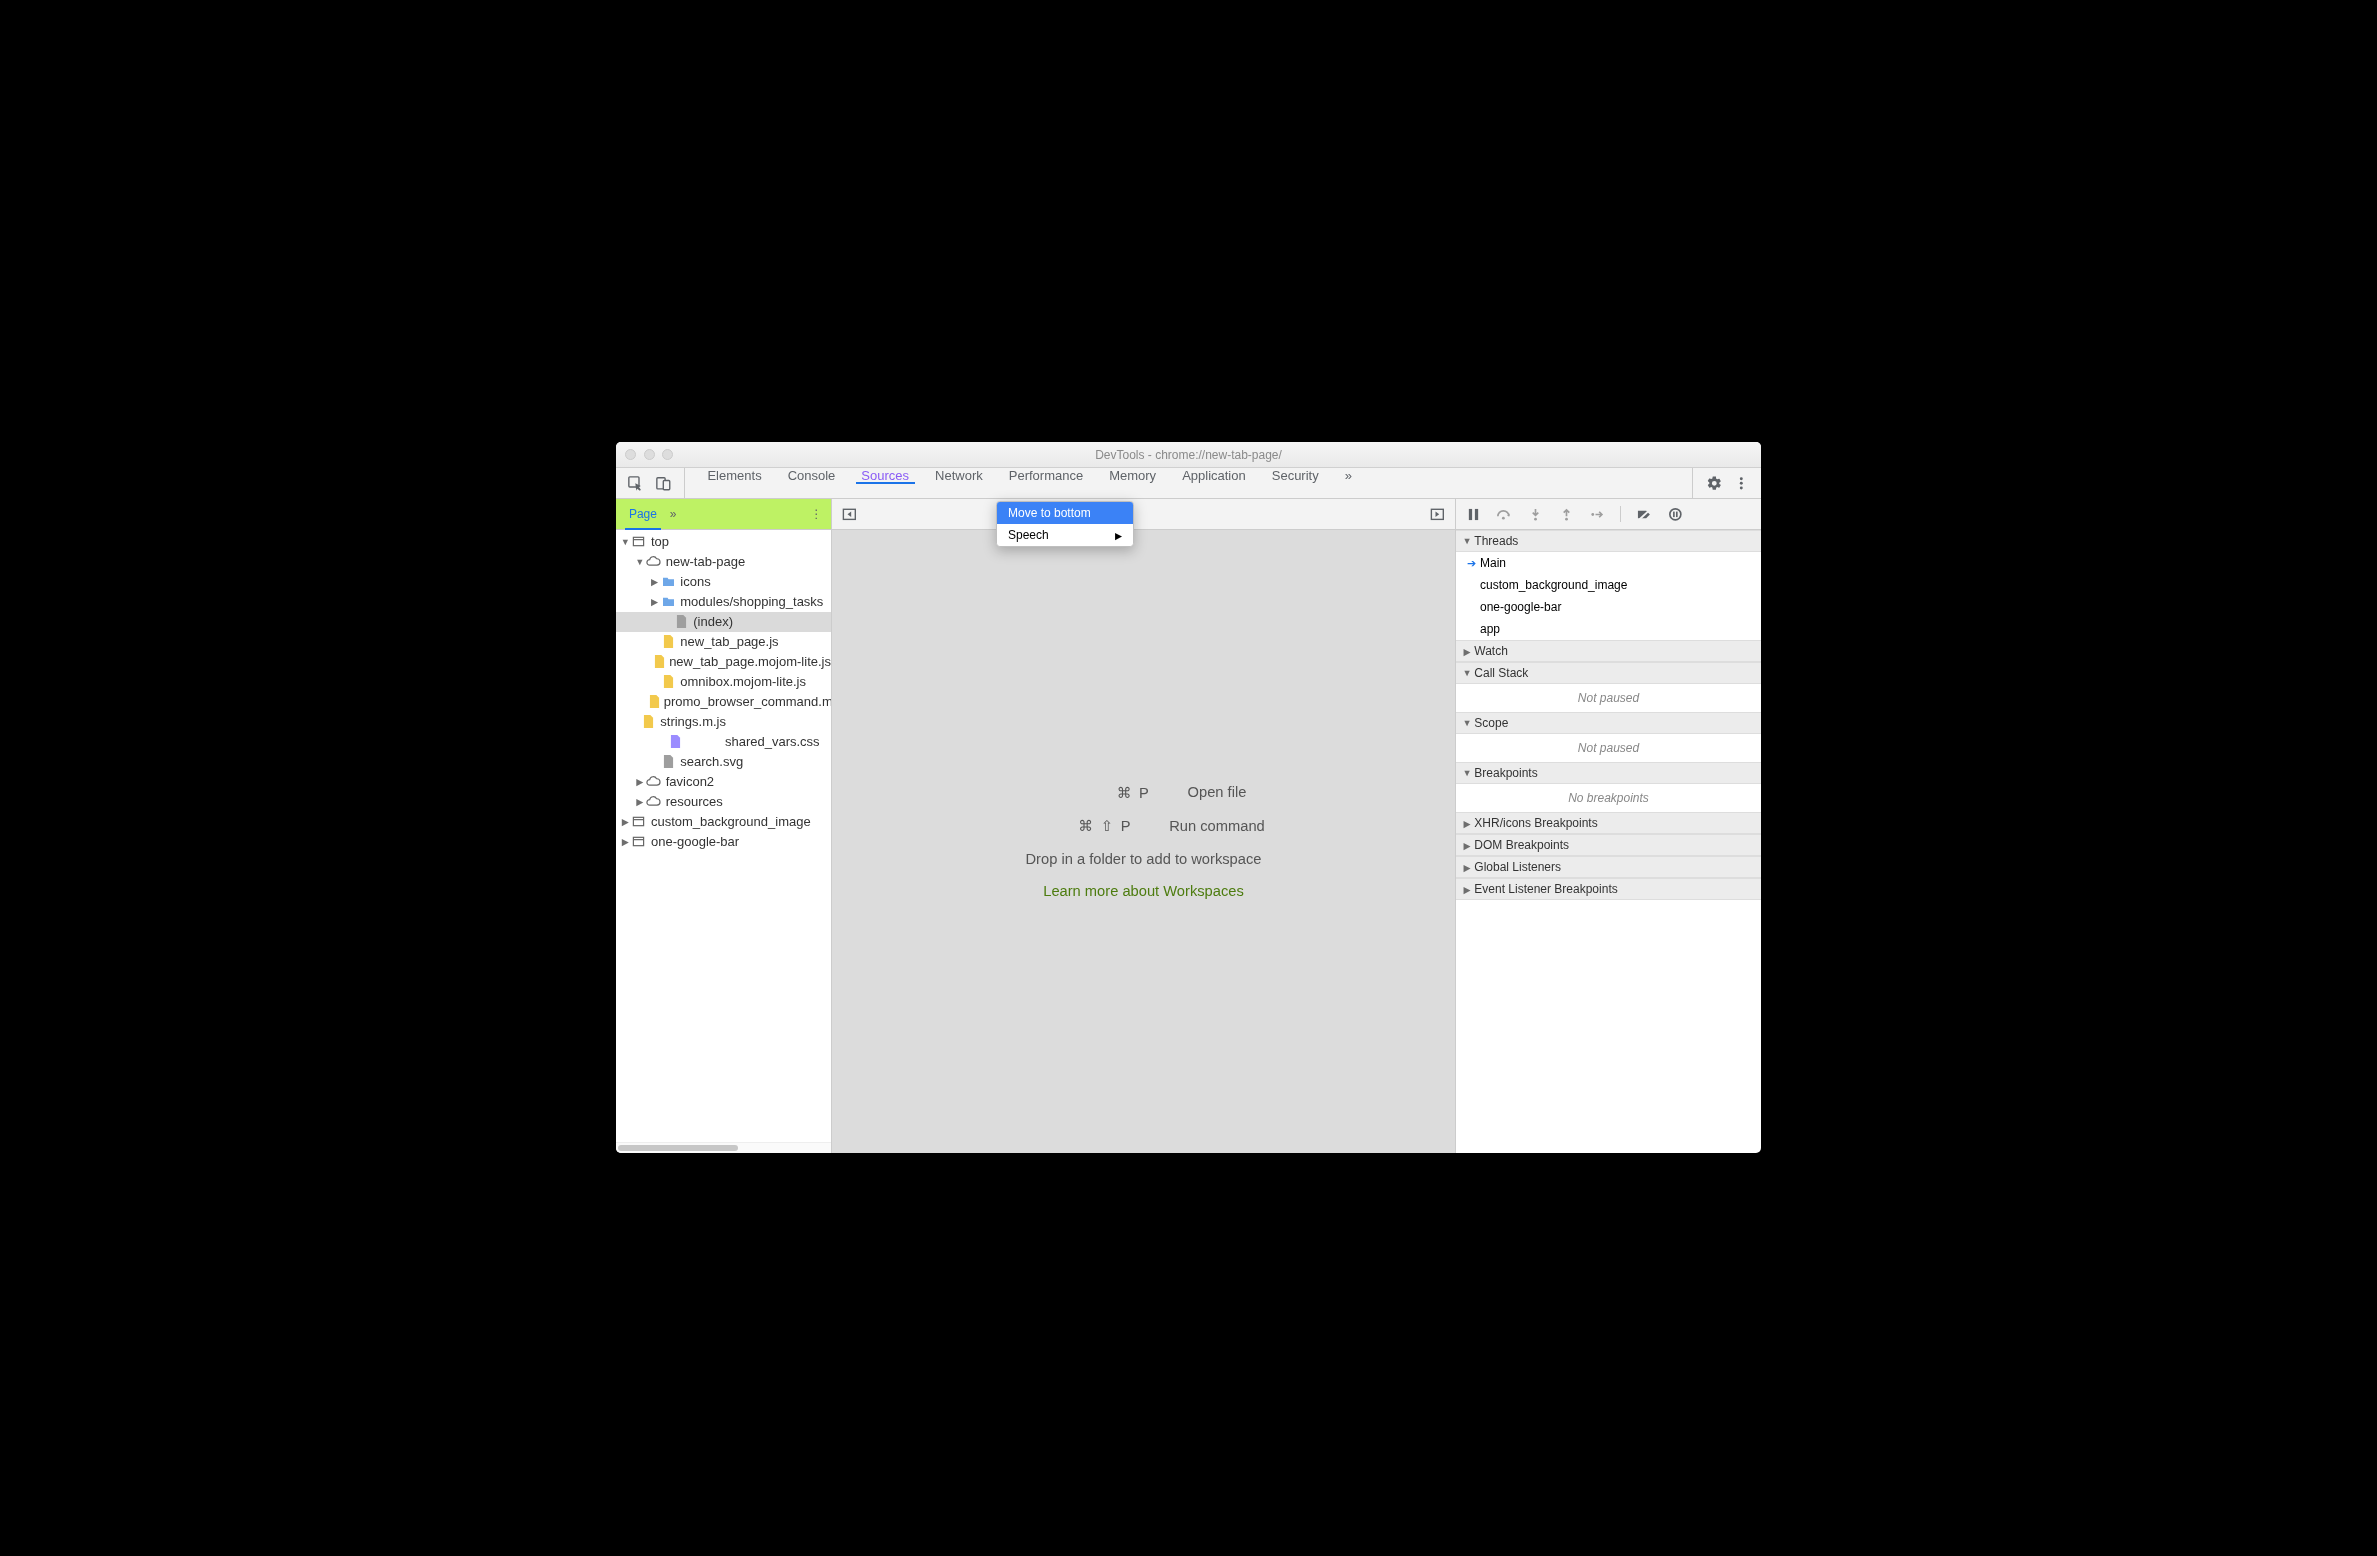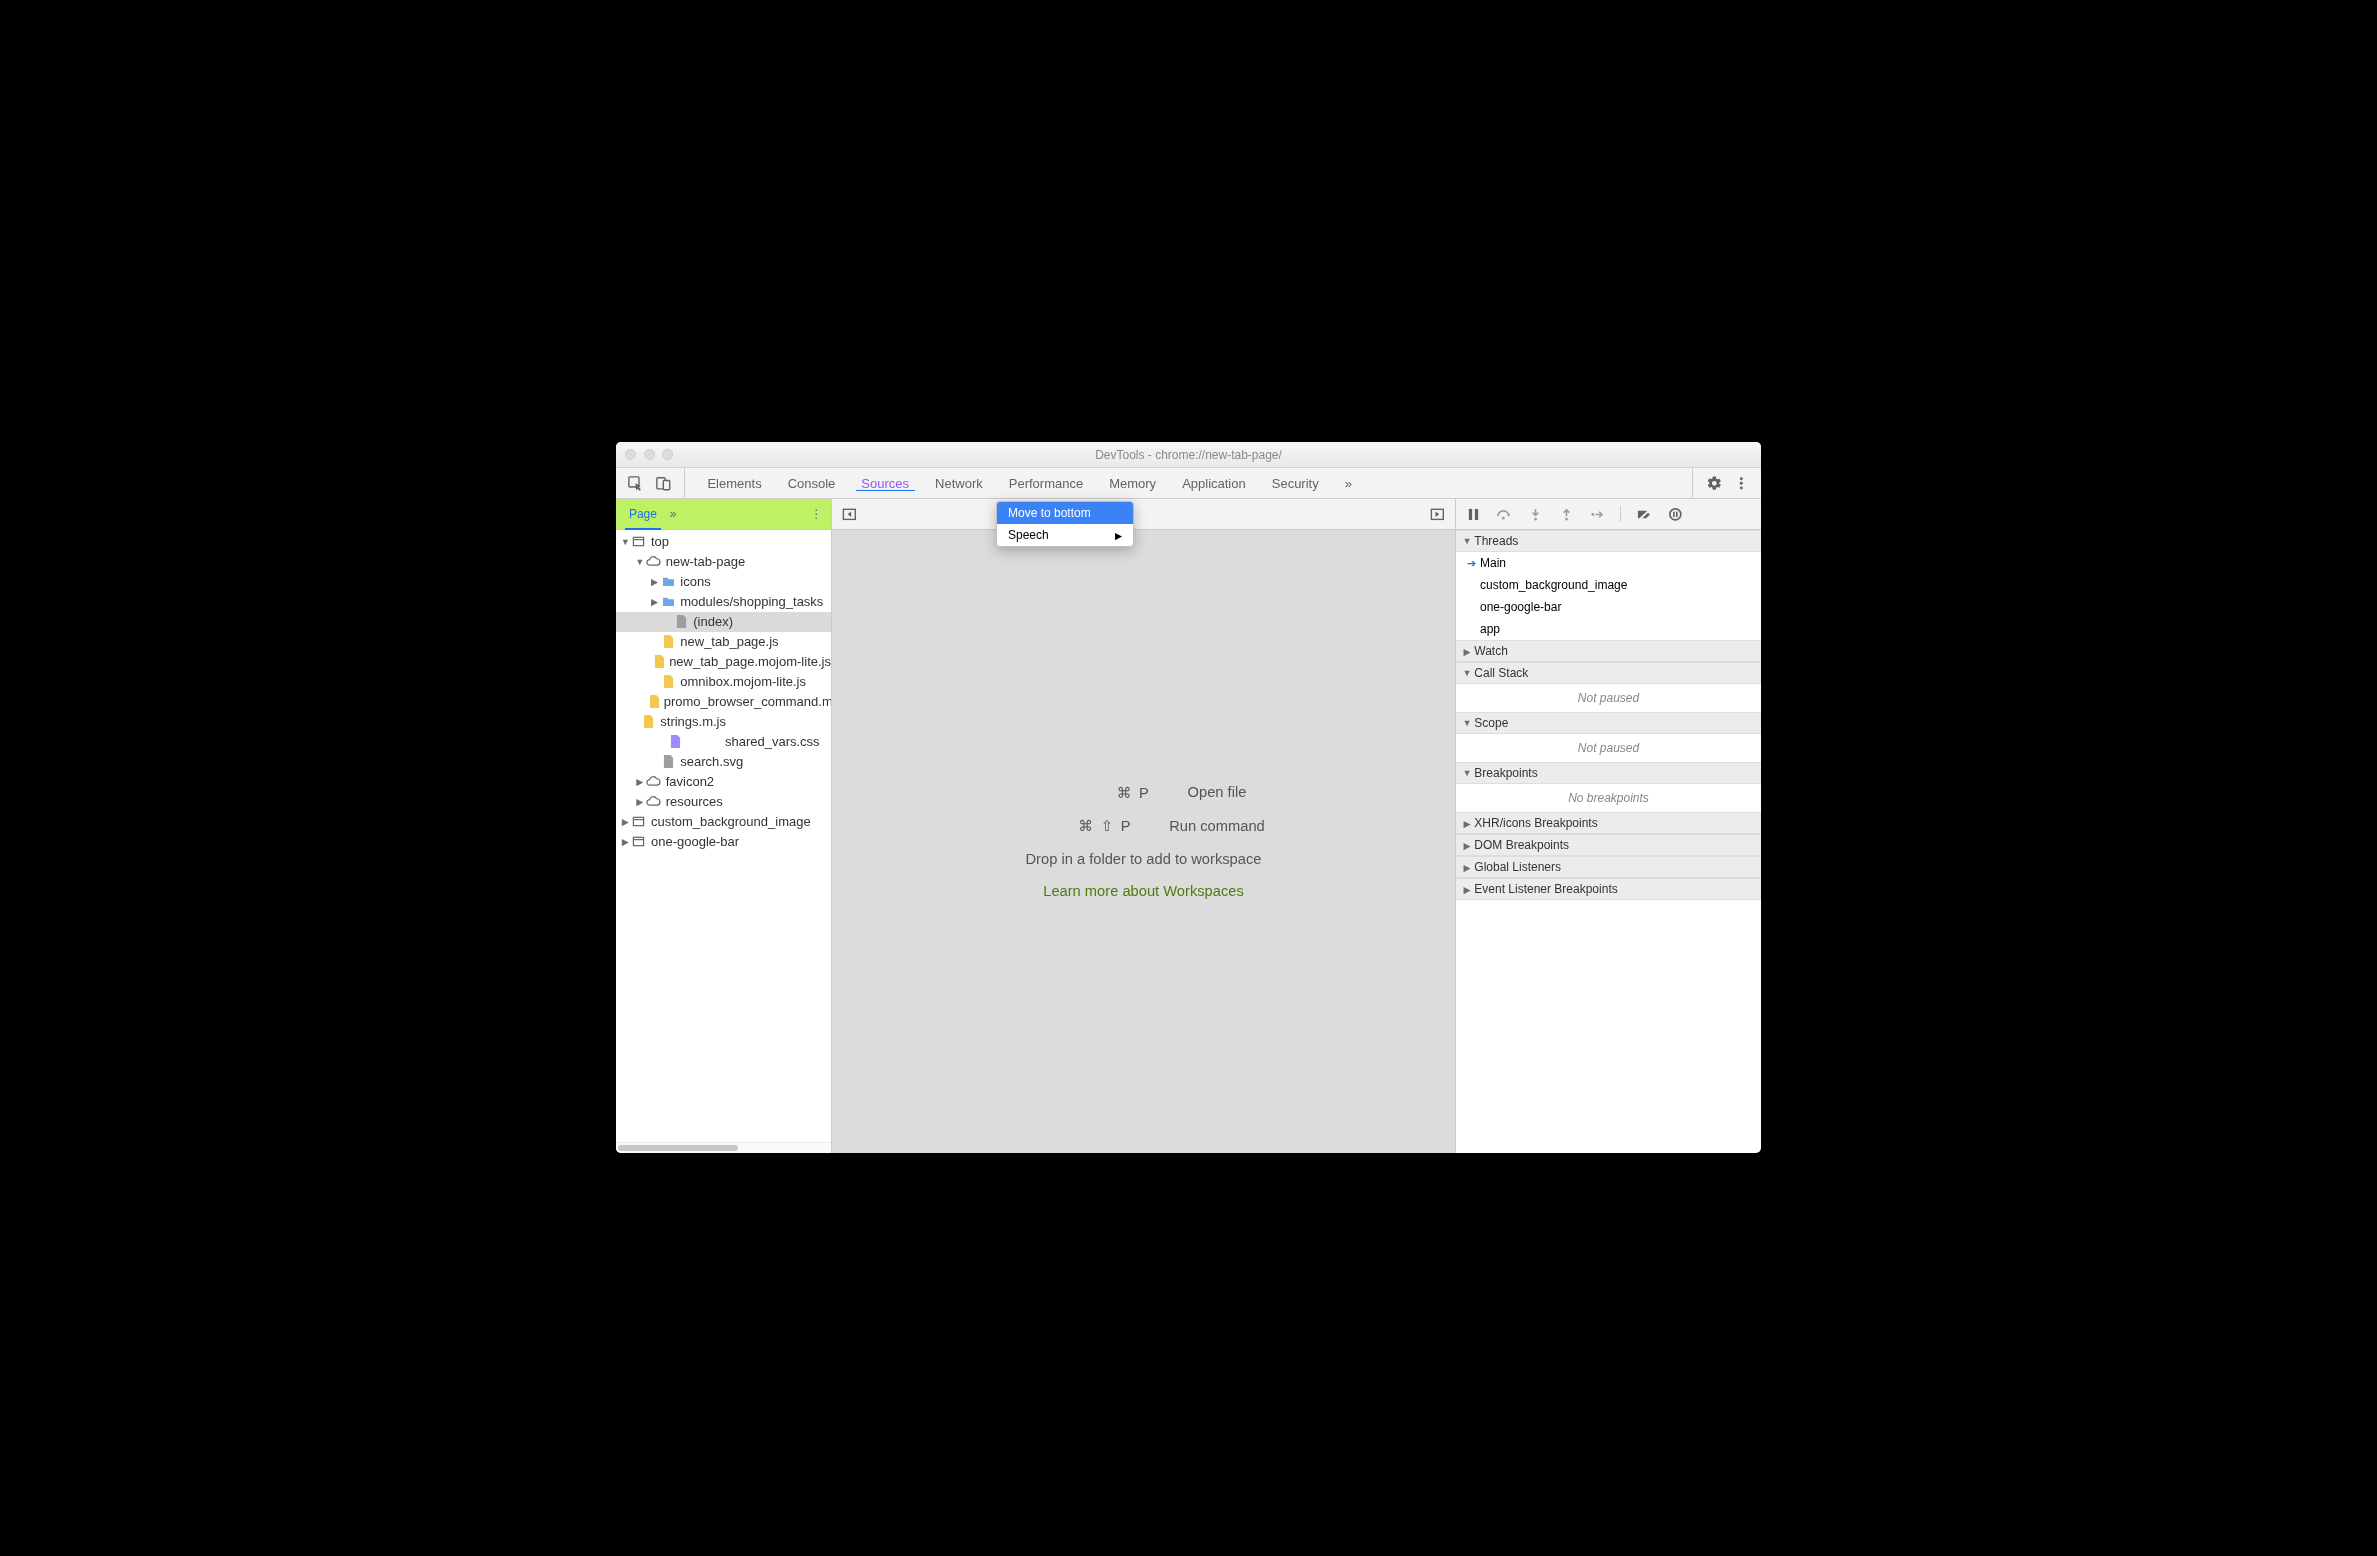--- a/index.html
+++ b/index.html
@@ -5,21 +5,21 @@
 * { box-sizing: border-box; margin: 0; padding: 0; font-family: -apple-system, BlinkMacSystemFont, "Segoe UI", Helvetica, Arial, sans-serif; }
 body { background: #000; width: 2377px; height: 1556px; display: flex; align-items: center; justify-content: center; }
 .window { width: 1145px; height: 711px; background: #fff; border-radius: 5px; box-shadow: 0 9.2px 37px rgba(0,0,0,.4); display: flex; flex-direction: column; overflow: hidden; position: relative; margin-top: 39px; }
 .titlebar { height: 26px; background: linear-gradient(#f6f6f6,#e9e9e9); border-bottom: 0.9px solid #d0d0d0; display: flex; align-items: center; padding: 0 9.2px; position: relative; }
 .traffic { display: flex; gap: 7.4px; }
 .traffic span { width: 11px; height: 11px; border-radius: 50%; background: #ddd; border: 0.9px solid #ccc; }
 .titlebar .title { position: absolute; left: 0; right: 0; text-align: center; font-size: 12px; color: #8a8a8a; pointer-events: none; }
 .toolbar { height: 31px; background: #f3f3f3; border-bottom: 0.9px solid #ccc; display: flex; align-items: stretch; padding: 0 7.4px; }
 .tb-left { display: flex; align-items: center; gap: 3.7px; border-right: 0.9px solid #ccc; padding-right: 9.2px; margin-right: 9.2px; }
 .tb-icon { width: 24px; height: 24px; display: flex; align-items: center; justify-content: center; color: #5f6368; cursor: pointer; }
-.tabs { display: flex; align-items: center; flex: 1; }
+.tabs { display: flex; align-items: flex-start; flex: 1; }
 .tab { padding: 0 13px; display: flex; align-items: center; font-size: 13px; color: #5f6368; cursor: pointer; position: relative; }
 .tab.active { color: #8b5cf6; }
 .tab.active::after { content: ""; position: absolute; left: 7.4px; right: 7.4px; bottom: -0.9px; height: 1.8px; background: #1a73e8; }
 .tb-right { display: flex; align-items: center; gap: 3.7px; border-left: 0.9px solid #ccc; padding-left: 9.2px; margin-left: 9.2px; }
 .body { flex: 1; display: flex; min-height: 0; }
 .pane { display: flex; flex-direction: column; min-height: 0; }
 .pane.left { width: 216px; border-right: 0.9px solid #ccc; }
 .pane.center { flex: 1; border-right: 0.9px solid #ccc; background: #f3f3f3; }
 .pane.right { width: 305px; }
 .subbar { height: 31px; background: #bef264; border-bottom: 0.9px solid #ccc; display: flex; align-items: center; padding: 0 5.5px; font-size: 12px; color: #333; }

